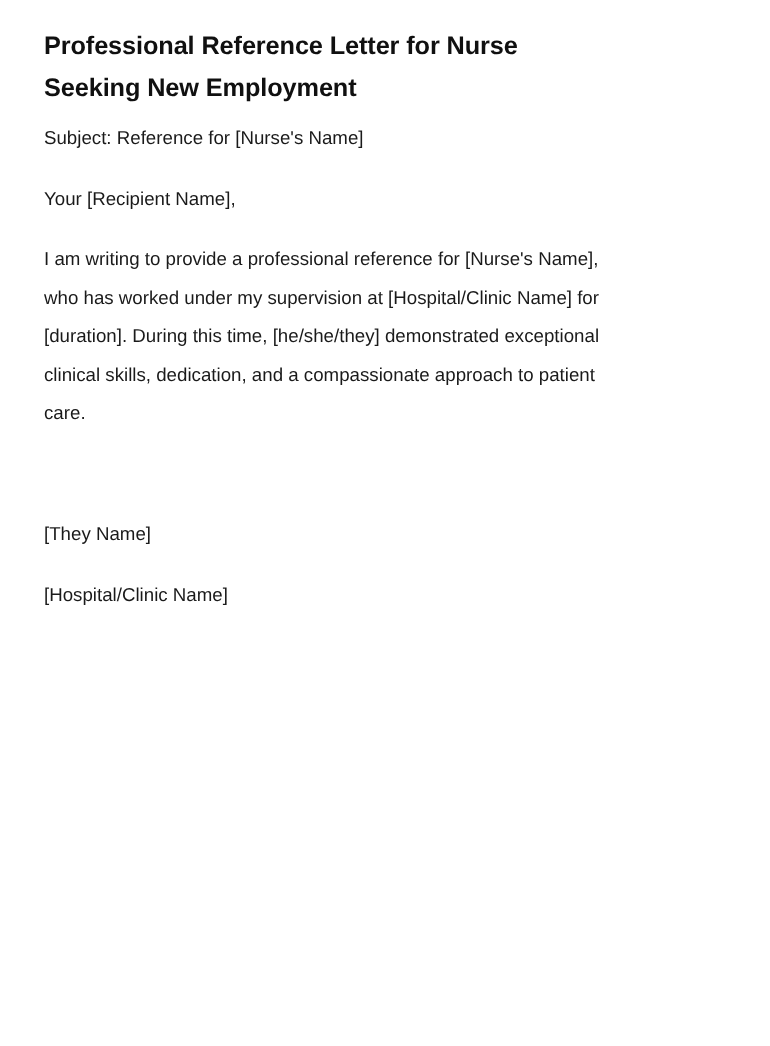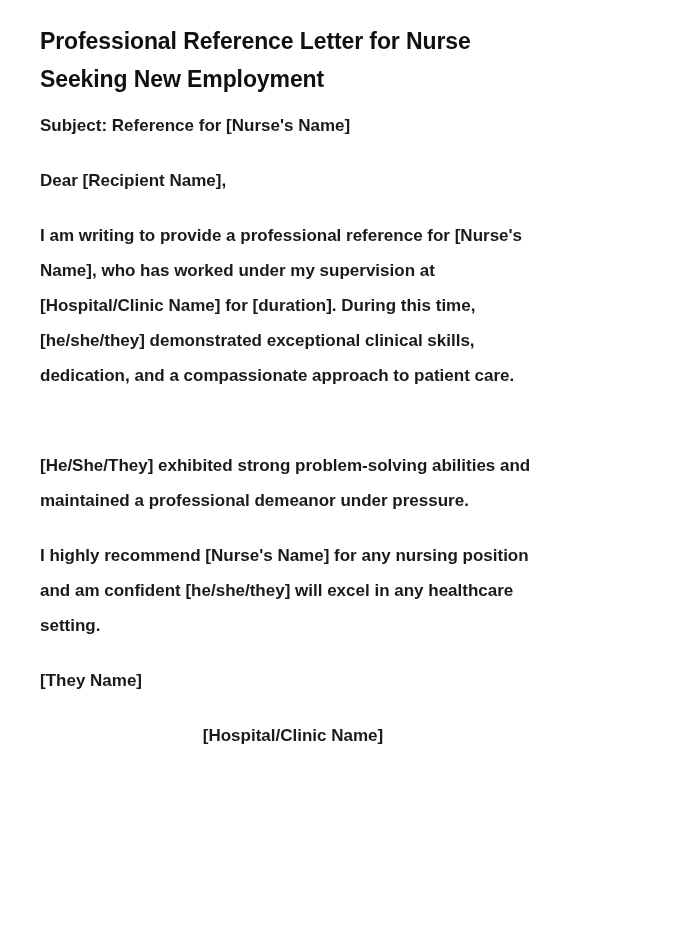--- a/index.html
+++ b/index.html
@@ -28,48 +28,46 @@
     line-height: 38px;
     font-weight: 700;
     color: #101010;
     letter-spacing: -0.1px;
     max-width: 583px;
   }
   .para {
     margin: 0 0 20px 0;
     font-size: 17px;
     line-height: 35px;
-    font-weight: 700;
+    font-weight: 400;
     color: #1a1a1a;
     max-width: 583px;
     word-wrap: break-word;
   }
   .para:last-child {
     margin-bottom: 0;
-    text-align: center;
   }
 </style>
 </head>
 <body>
 
 <div class="page">
 
   <h1 class="doc-title">Professional Reference Letter for Nurse Seeking New Employment</h1>
 
   <p class="para">Subject: Reference for [Nurse's Name]</p>
 
-  <p class="para">Dear [Recipient Name],</p>
+  <p class="para">Your [Recipient Name],</p>
 
   <p class="para">I am writing to provide a professional reference for [Nurse's Name], who has worked under my supervision at [Hospital/Clinic Name] for [duration]. During this time, [he/she/they] demonstrated exceptional clinical skills, dedication, and a compassionate approach to patient care.</p>
 
   <p class="para">
-    <br><span>[He/She/They] exhibited strong problem-solving abilities and maintained a professional demeanor under pressure.</span>
+    <br>
   </p>
 
-  <p class="para">I highly recommend [Nurse's Name] for any nursing position and am confident [he/she/they] will excel in any healthcare setting.</p>
 
 
   <p class="para">[They Name]</p>
 
 
   <p class="para">[Hospital/Clinic Name]</p>
 
 </div>
 
 </body></html>

